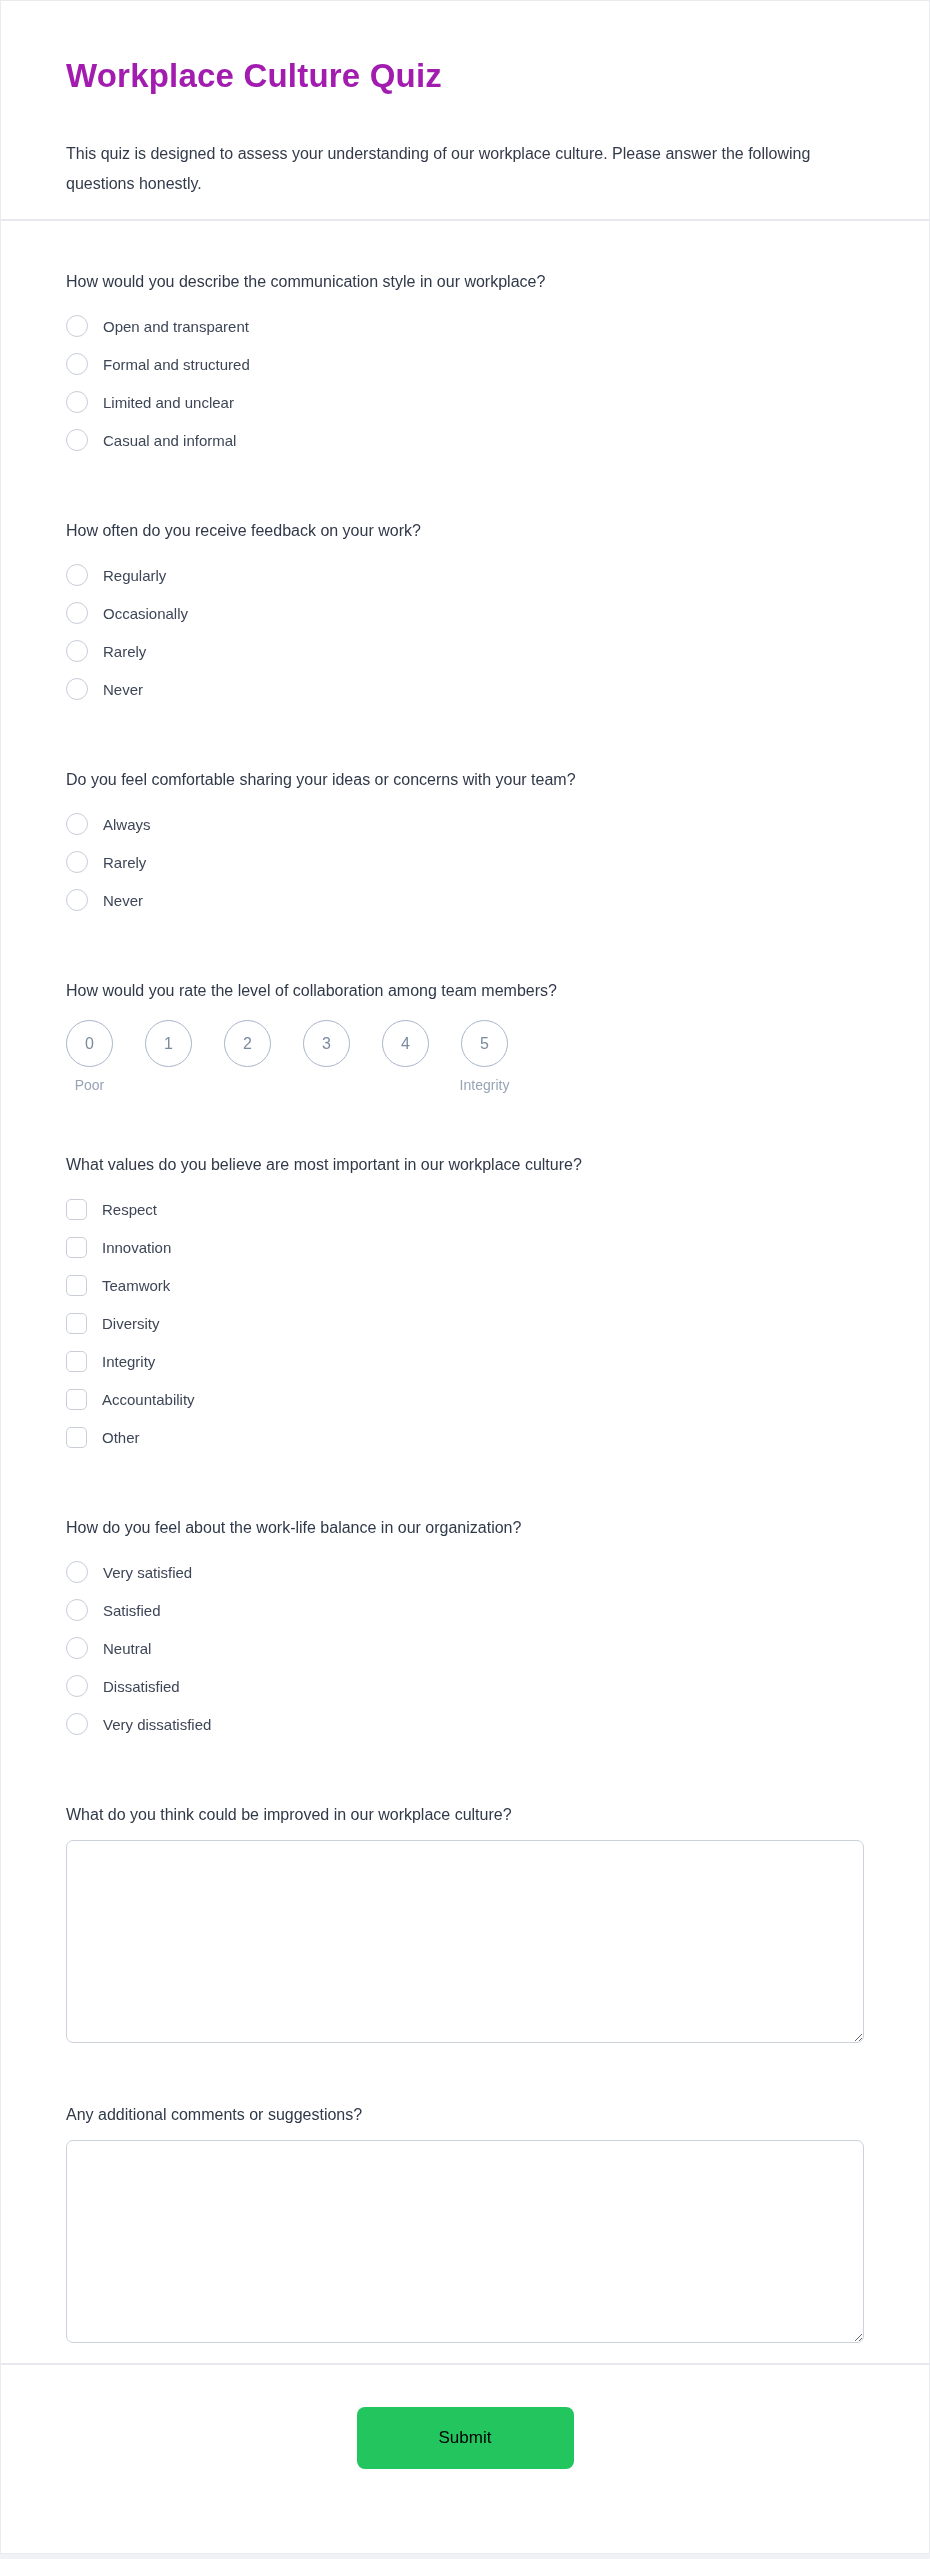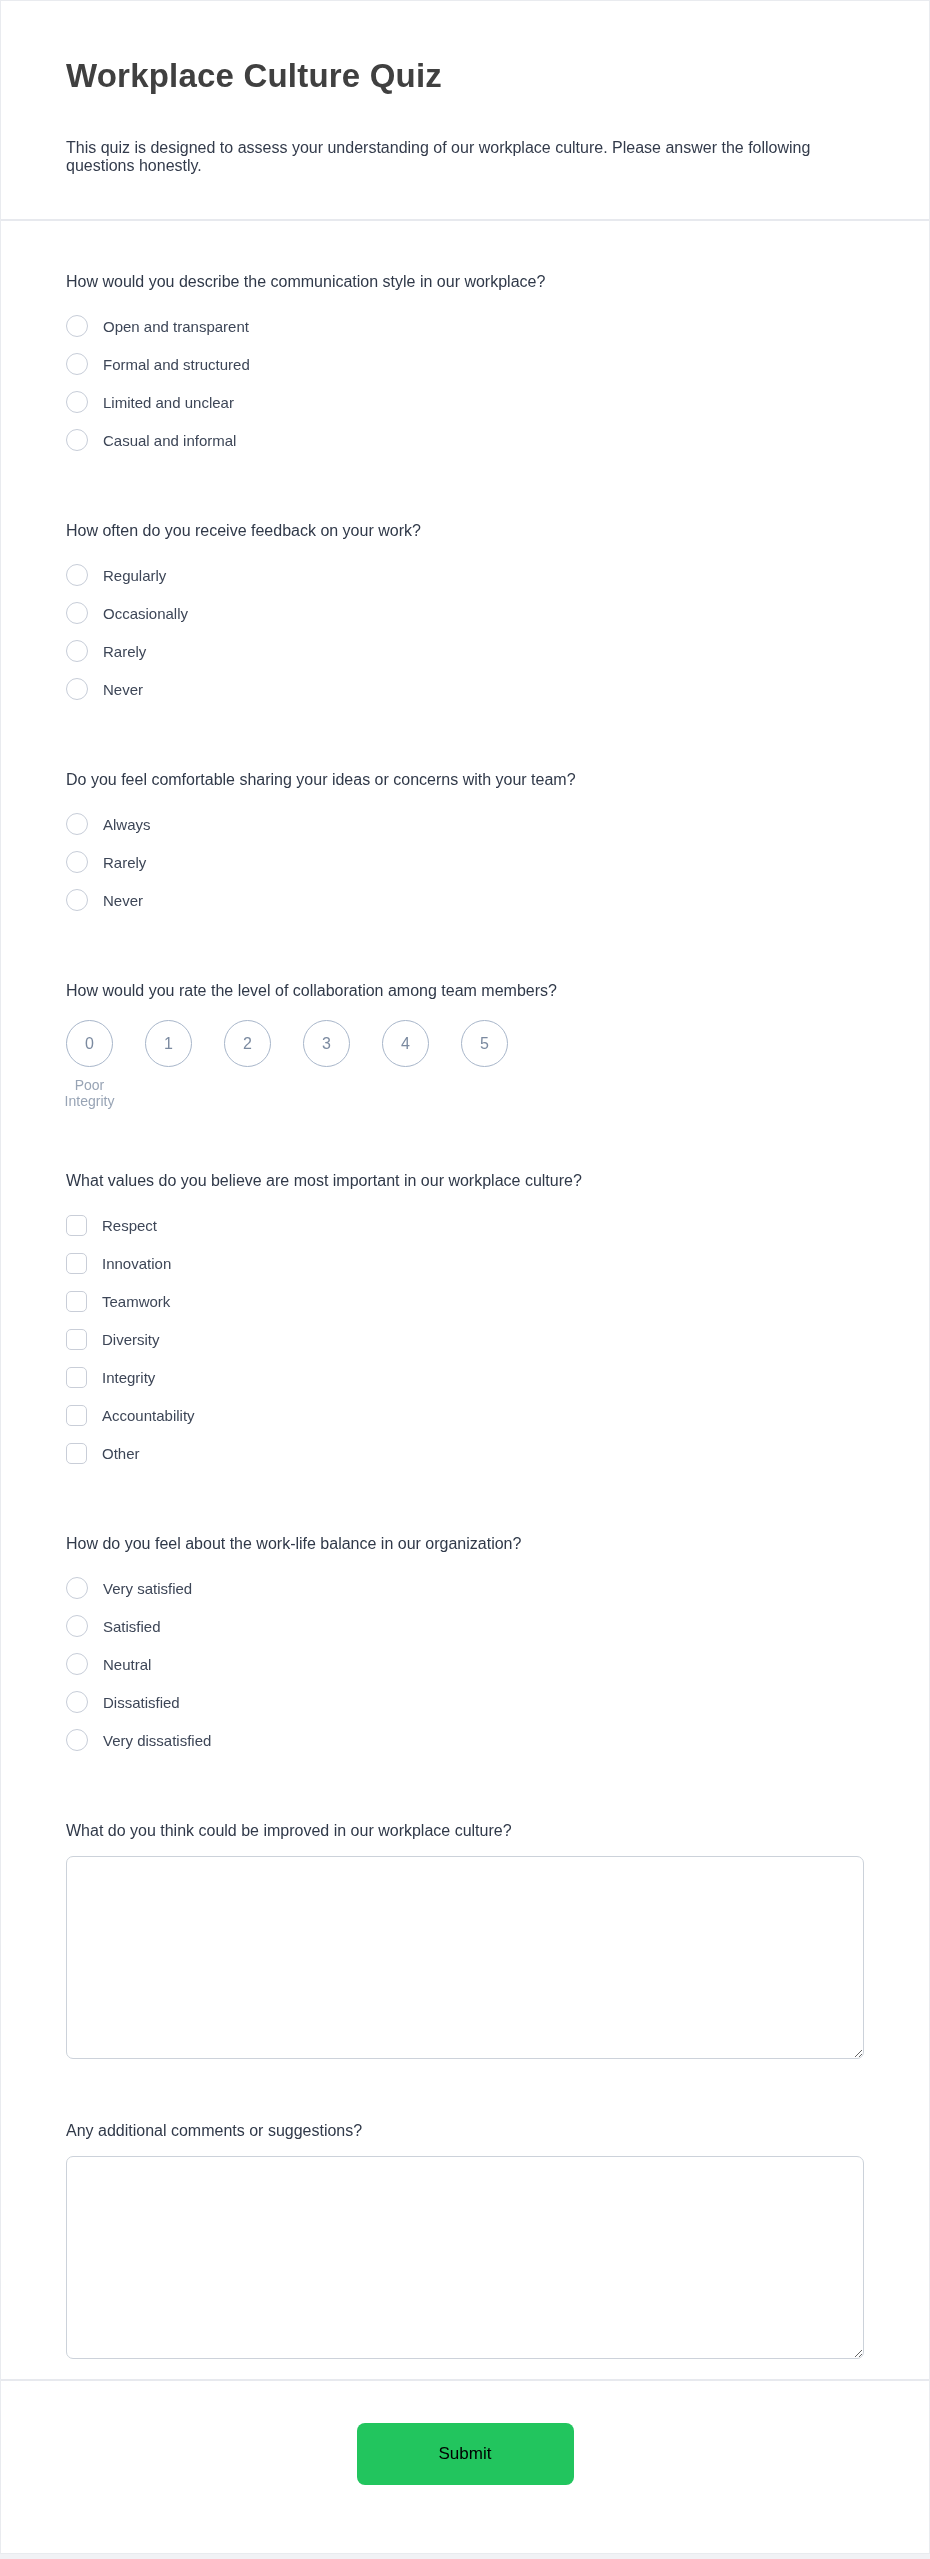--- a/index.html
+++ b/index.html
@@ -15,27 +15,27 @@
     background: #ffffff;
     border: 1px solid #e9ebef;
     display: flex;
     flex-direction: column;
   }
   
   .header { padding: 56px 65px 0 65px; height: 220px; border-bottom: 2px solid #e7e9ee; }
   .title {
     font-size: 33px;
     font-weight: 700;
-    color: #404040;
+    color: #a21caf;
     letter-spacing: 0.2px;
     margin-bottom: 16px;
   }
   .description {
     font-size: 16px;
-    line-height: 18px;
+    line-height: 30px;
     color: #333b4b;
     max-width: 810px;
     margin-top: 44px;
   }
   
   .main { padding: 49px 65px 20px 65px; flex: 0 0 auto; border-radius: 30px; }
   .question { margin-bottom: 60px; }
   .question:last-child { margin-bottom: 0; }
   .q-label {
     font-size: 16px;
@@ -76,21 +76,20 @@
     display: flex; align-items: center; justify-content: center;
     font-size: 16px;
     color: #7b8aa0;
     cursor: pointer;
   }
   .rating-labels {
     width: 442px;
     display: flex;
     justify-content: space-between;
     margin-top: 10px;
-    flex-direction: column;
   }
   .rating-end {
     width: 47px;
     display: flex;
     justify-content: center;
     white-space: nowrap;
     font-size: 14px;
     color: #98a4b5;
   }
   

